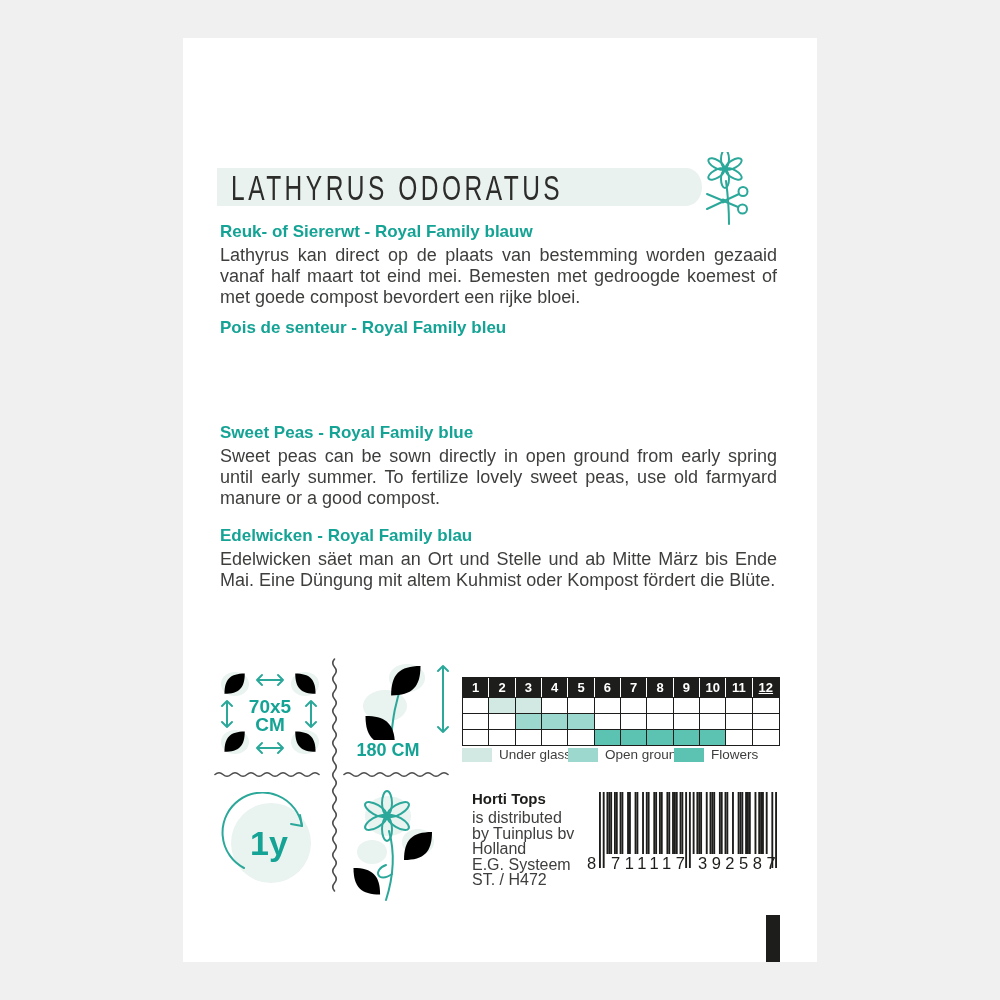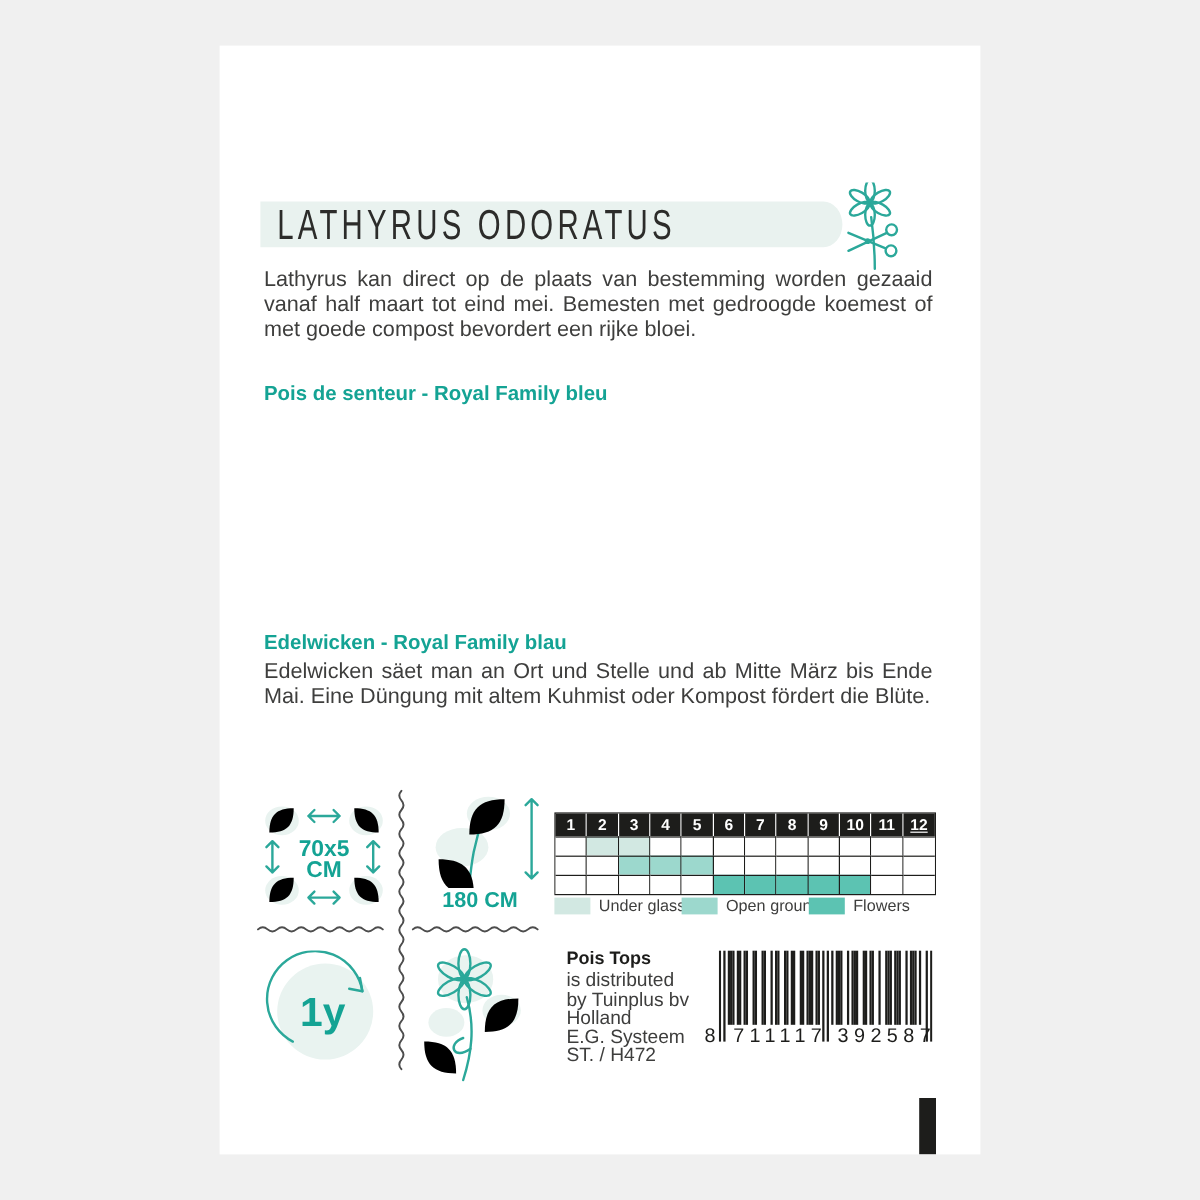--- a/index.html
+++ b/index.html
@@ -118,24 +118,29 @@
     </g>
     <path d="M27,29 C29,44 30,58 30,72"></path>
     <path d="M8,42 L39,55"></path>
     <circle cx="43.5" cy="57" r="4.5"></circle>
     <path d="M8,57 L40,42"></path>
     <circle cx="44" cy="39.5" r="4.5"></circle>
     <circle cx="24" cy="49" r="1.4"></circle>
   </svg>
 
   <div class="section" style="top:184px">
+    <h2>Reuk- of Siererwt - Royal Family blauw</h2>
     <p>Lathyrus kan direct op de plaats van bestemming worden gezaaid vanaf half maart tot eind mei. Bemesten met gedroogde koemest of met goede compost bevordert een rijke bloei.</p>
   </div>
   <div class="section" style="top:280px">
     <h2>Pois de senteur - Royal Family bleu</h2>
+  </div>
+  <div class="section" style="top:385px">
+    <h2>Sweet Peas - Royal Family blue</h2>
+    <p>Sweet peas can be sown directly in open ground from early spring until early summer. To fertilize lovely sweet peas, use old farmyard manure or a good compost.</p>
   </div>
   <div class="section" style="top:488px">
     <h2>Edelwicken - Royal Family blau</h2>
     <p>Edelwicken säet man an Ort und Stelle und ab Mitte März bis Ende Mai. Eine Düngung mit altem Kuhmist oder Kompost fördert die Blüte.</p>
   </div>
 
   <svg class="ticon abs" style="left:28px;top:624px" width="118" height="104" viewBox="0 0 118 104">
     <ellipse class="blob" cx="24" cy="22" rx="14" ry="12"></ellipse>
     <ellipse class="blob" cx="94" cy="22" rx="14" ry="12"></ellipse>
     <ellipse class="blob" cx="24" cy="80" rx="14" ry="12"></ellipse>
@@ -153,21 +158,21 @@
   </svg>
 
   <svg class="ticon abs" style="left:164px;top:618px" width="106" height="84" viewBox="0 0 106 84">
     <ellipse class="blob" cx="38" cy="50" rx="22" ry="16"></ellipse>
     <ellipse class="blob" cx="60" cy="22" rx="18" ry="14"></ellipse>
     <path d="M44,82 C46,62 48,46 56,26"></path>
     <use href="#leafshape" transform="translate(50,58) scale(-2.1,2.1)"></use>
     <use href="#leafshape" transform="translate(42,8) scale(2.1)"></use>
     <path d="M96,10 L96,76 M91,15 L96,10 L101,15 M91,71 L96,76 L101,71"></path>
   </svg>
-  <div class="cm-label" style="left:164px;top:702px;width:106px">180 CM</div>
+  <div class="cm-label" style="left:152px;top:702px;width:106px">180 CM</div>
 
   <svg class="wavy abs" style="left:31px;top:732px" width="112" height="9">
       <path id="hwave1" d="M1,4.5 Q5,1 9,4.5 Q13,8 17,4.5 Q21,1 25,4.5 Q29,8 33,4.5 Q37,1 41,4.5 Q45,8 49,4.5 Q53,1 57,4.5 Q61,8 65,4.5 Q69,1 73,4.5 Q77,8 81,4.5 Q85,1 89,4.5 Q93,8 97,4.5 Q101,1 105,4.5"></path>
     </svg>
   <svg class="wavy abs" style="left:160px;top:732px" width="113" height="9">
       <path id="hwave2" d="M1,4.5 Q5,1 9,4.5 Q13,8 17,4.5 Q21,1 25,4.5 Q29,8 33,4.5 Q37,1 41,4.5 Q45,8 49,4.5 Q53,1 57,4.5 Q61,8 65,4.5 Q69,1 73,4.5 Q77,8 81,4.5 Q85,1 89,4.5 Q93,8 97,4.5 Q101,1 105,4.5"></path>
     </svg>
   <svg class="wavy abs" style="left:147px;top:620px" width="9" height="236">
       <path id="vwave" d="M4.5,1 Q1,5 4.5,9 Q8,13 4.5,17 Q1,21 4.5,25 Q8,29 4.5,33 Q1,37 4.5,41 Q8,45 4.5,49 Q1,53 4.5,57 Q8,61 4.5,65 Q1,69 4.5,73 Q8,77 4.5,81 Q1,85 4.5,89 Q8,93 4.5,97 Q1,101 4.5,105 Q8,109 4.5,113 Q1,117 4.5,121 Q8,125 4.5,129 Q1,133 4.5,137 Q8,141 4.5,145 Q1,149 4.5,153 Q8,157 4.5,161 Q1,165 4.5,169 Q8,173 4.5,177 Q1,181 4.5,185 Q8,189 4.5,193 Q1,197 4.5,201 Q8,205 4.5,209 Q1,213 4.5,217 Q8,221 4.5,225 Q1,229 4.5,233"></path>
     </svg>
@@ -257,21 +262,21 @@
         <span class="legend-swatch" style="background: rgb(156, 216, 205);"></span>
         <span class="legend-label">Open ground</span>
       </div>
       <div class="legend-item" style="left: 212px; text-align: right;">
         <span class="legend-swatch" style="background: rgb(92, 195, 178);"></span>
         <span class="legend-label">Flowers</span>
       </div>
     </div>
 
   <div class="horti">
-    <div class="name">Pois Tops</div>
+    <div class="name">Horti Tops</div>
     <div id="horti-lines">
         <div class="line">is distributed</div>
         <div class="line">by Tuinplus bv</div>
         <div class="line">Holland</div>
         <div class="line">E.G. Systeem</div>
         <div class="line">ST. / H472</div>
       </div>
   </div>
 
   <div class="barcode">

